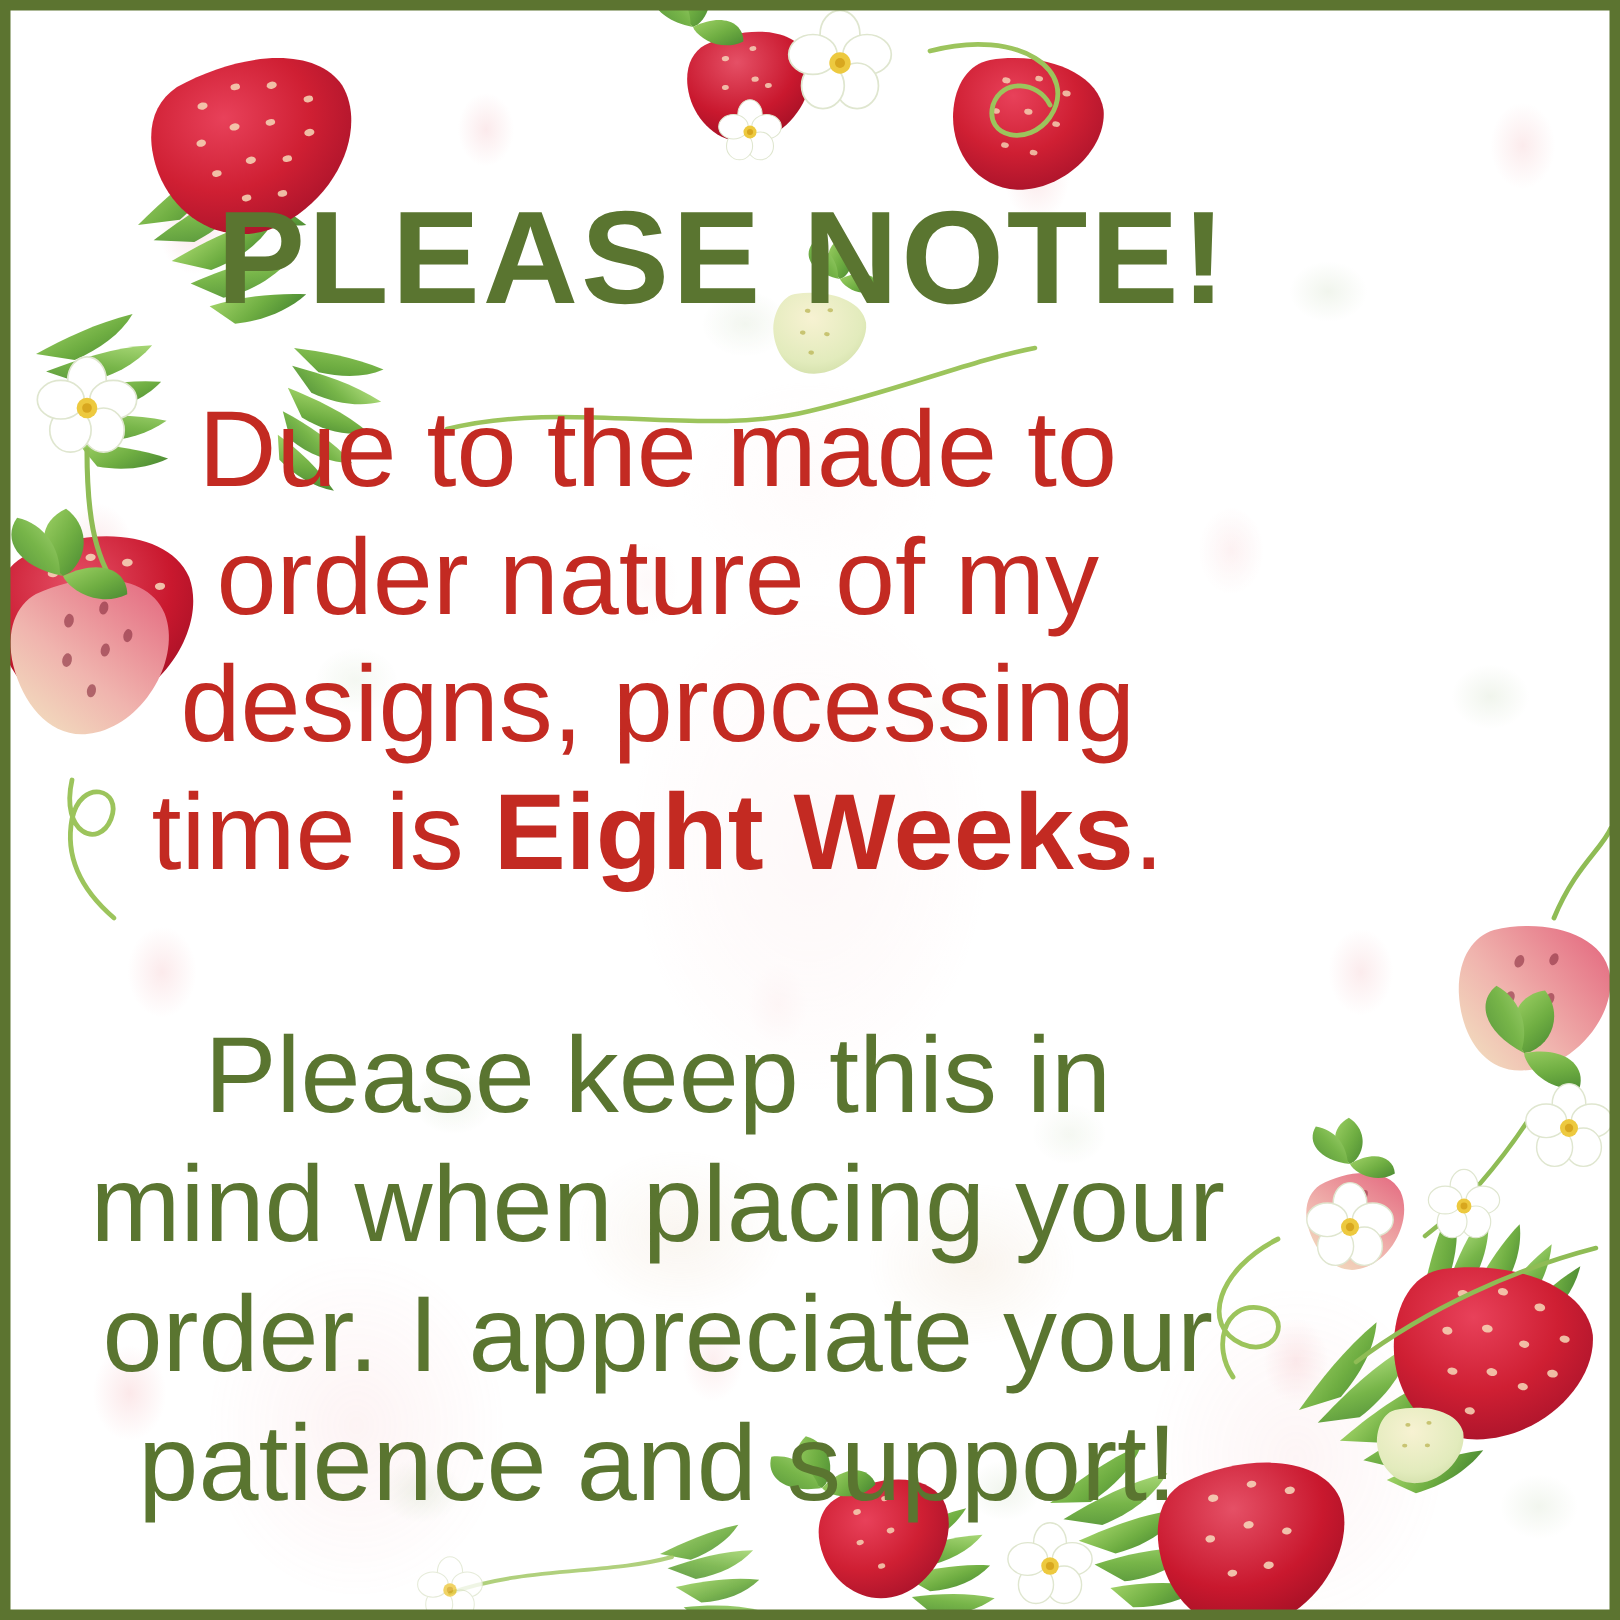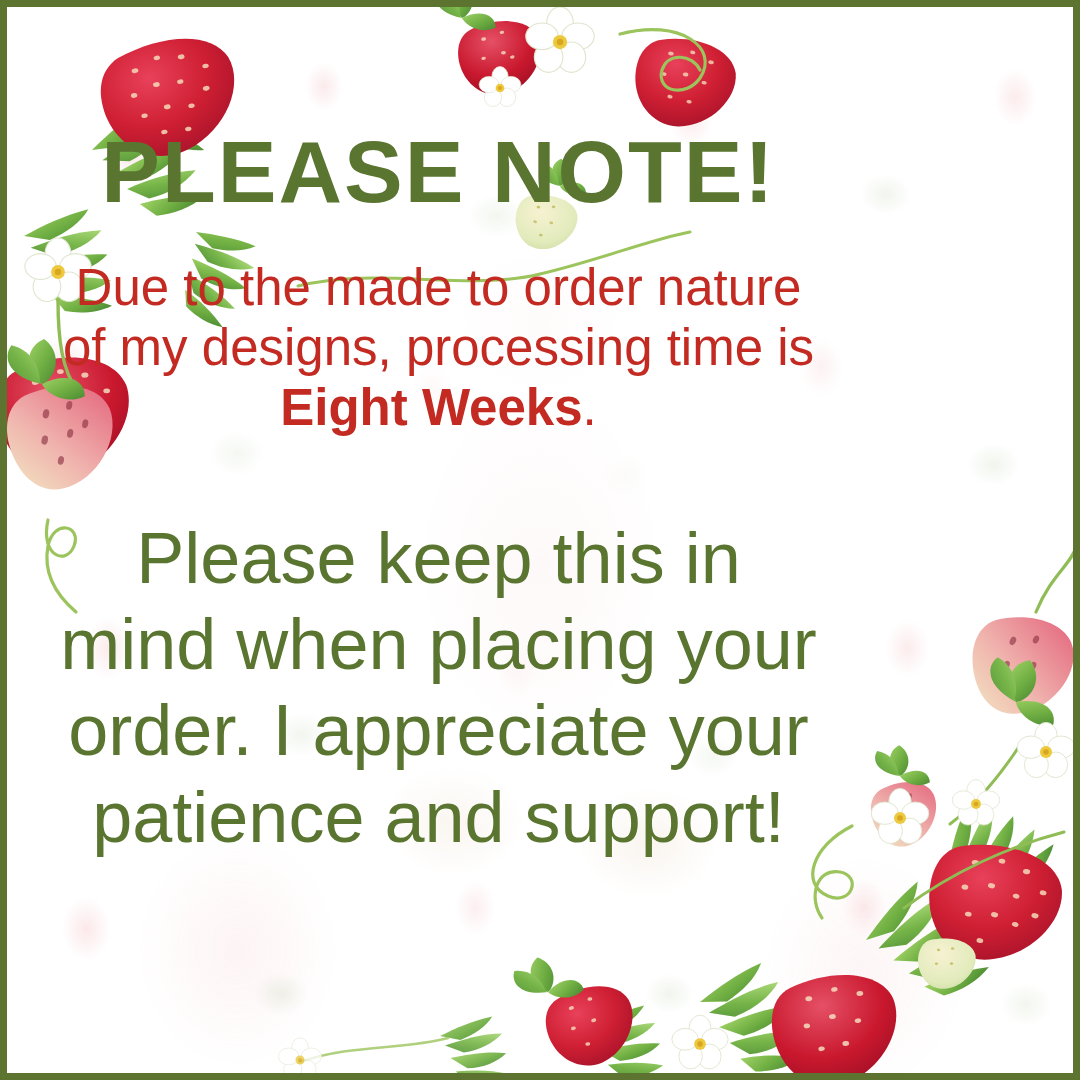--- a/index.html
+++ b/index.html
@@ -108,42 +108,42 @@
   
   #content {
     position: absolute;
     left: 0;
     top: 0;
     width: 877px;
     height: 1080px;
     z-index: 40;
     display: flex;
     flex-direction: column;
-    align-items: center;
+    align-items: flex-end;
     box-sizing: border-box;
     padding: 0 58px;
   }
 
   #headline {
     margin: 0;
     padding: 0;
     color: #5a7530;
     font-size: 88px;
     font-weight: bold;
     letter-spacing: 2px;
     line-height: 1.0;
     text-align: center;
     margin-top: 128px;
     white-space: nowrap;
   }
 
   #red-block {
     margin: 0;
     color: #c32a22;
-    font-size: 51px;
+    font-size: 72px;
     font-weight: normal;
     line-height: 1.18;
     text-align: center;
     margin-top: 42px;
     max-width: 930px;
   }
   #red-block .strong {
     font-weight: bold;
   }
 

